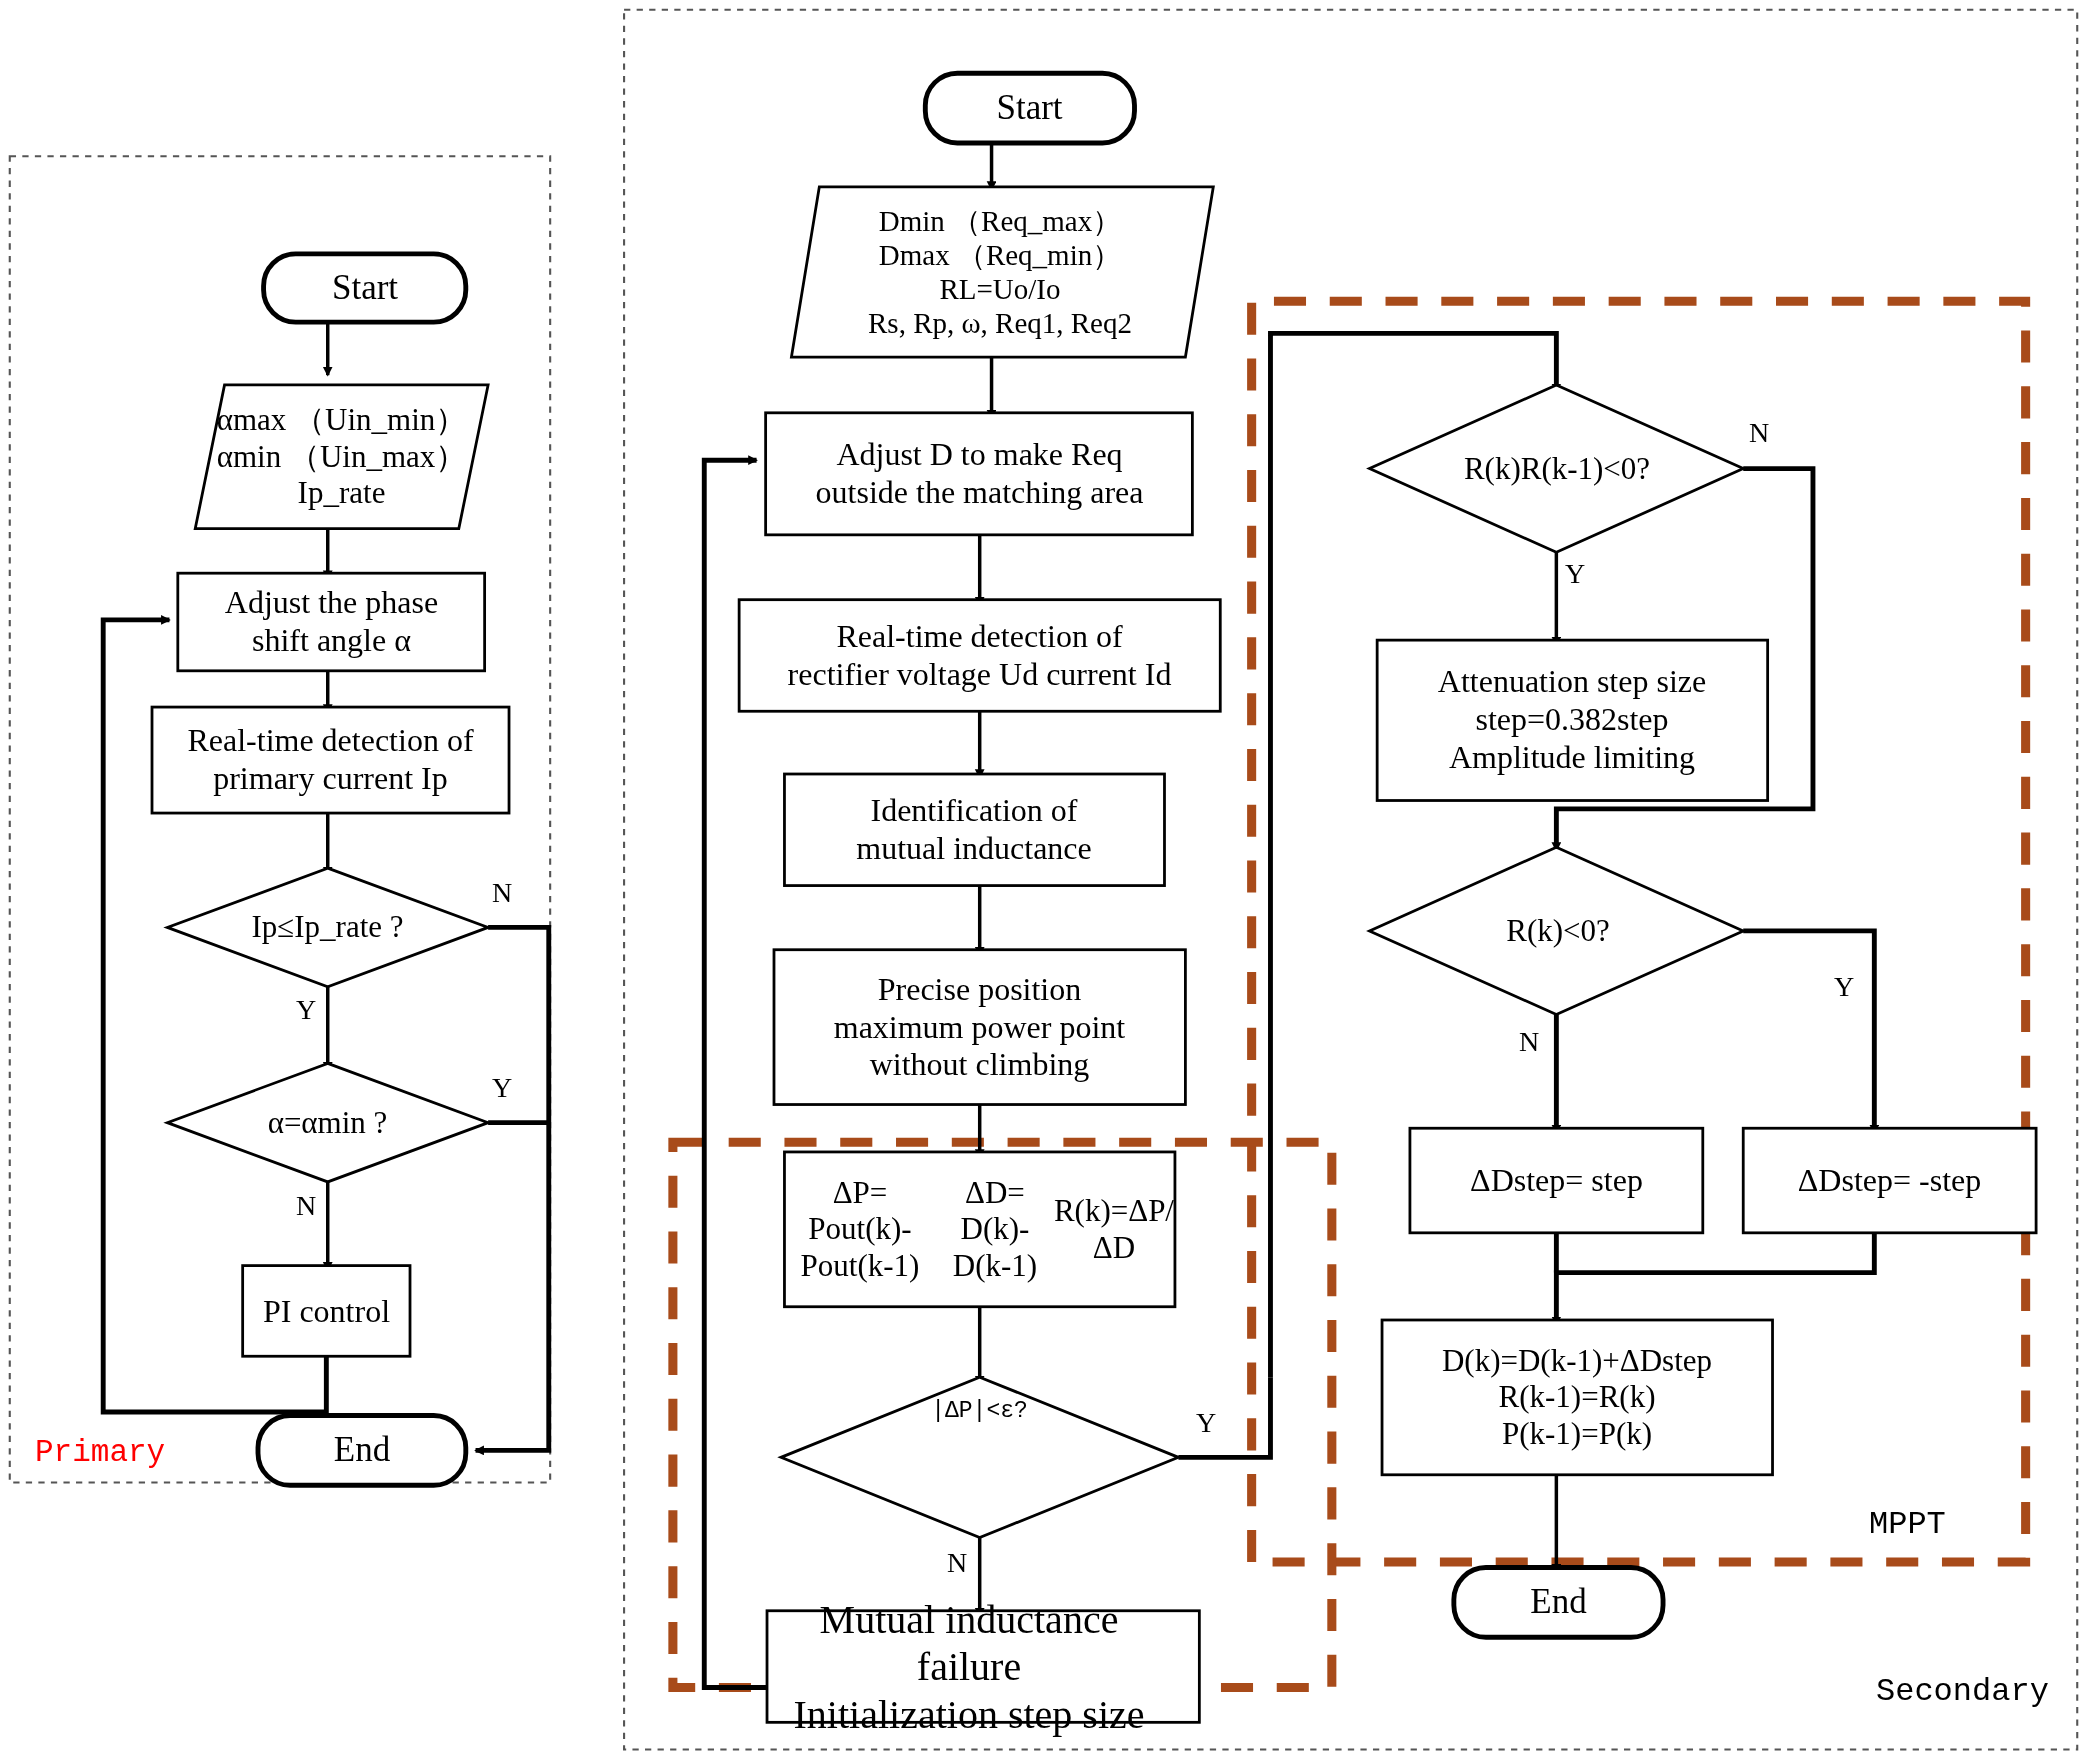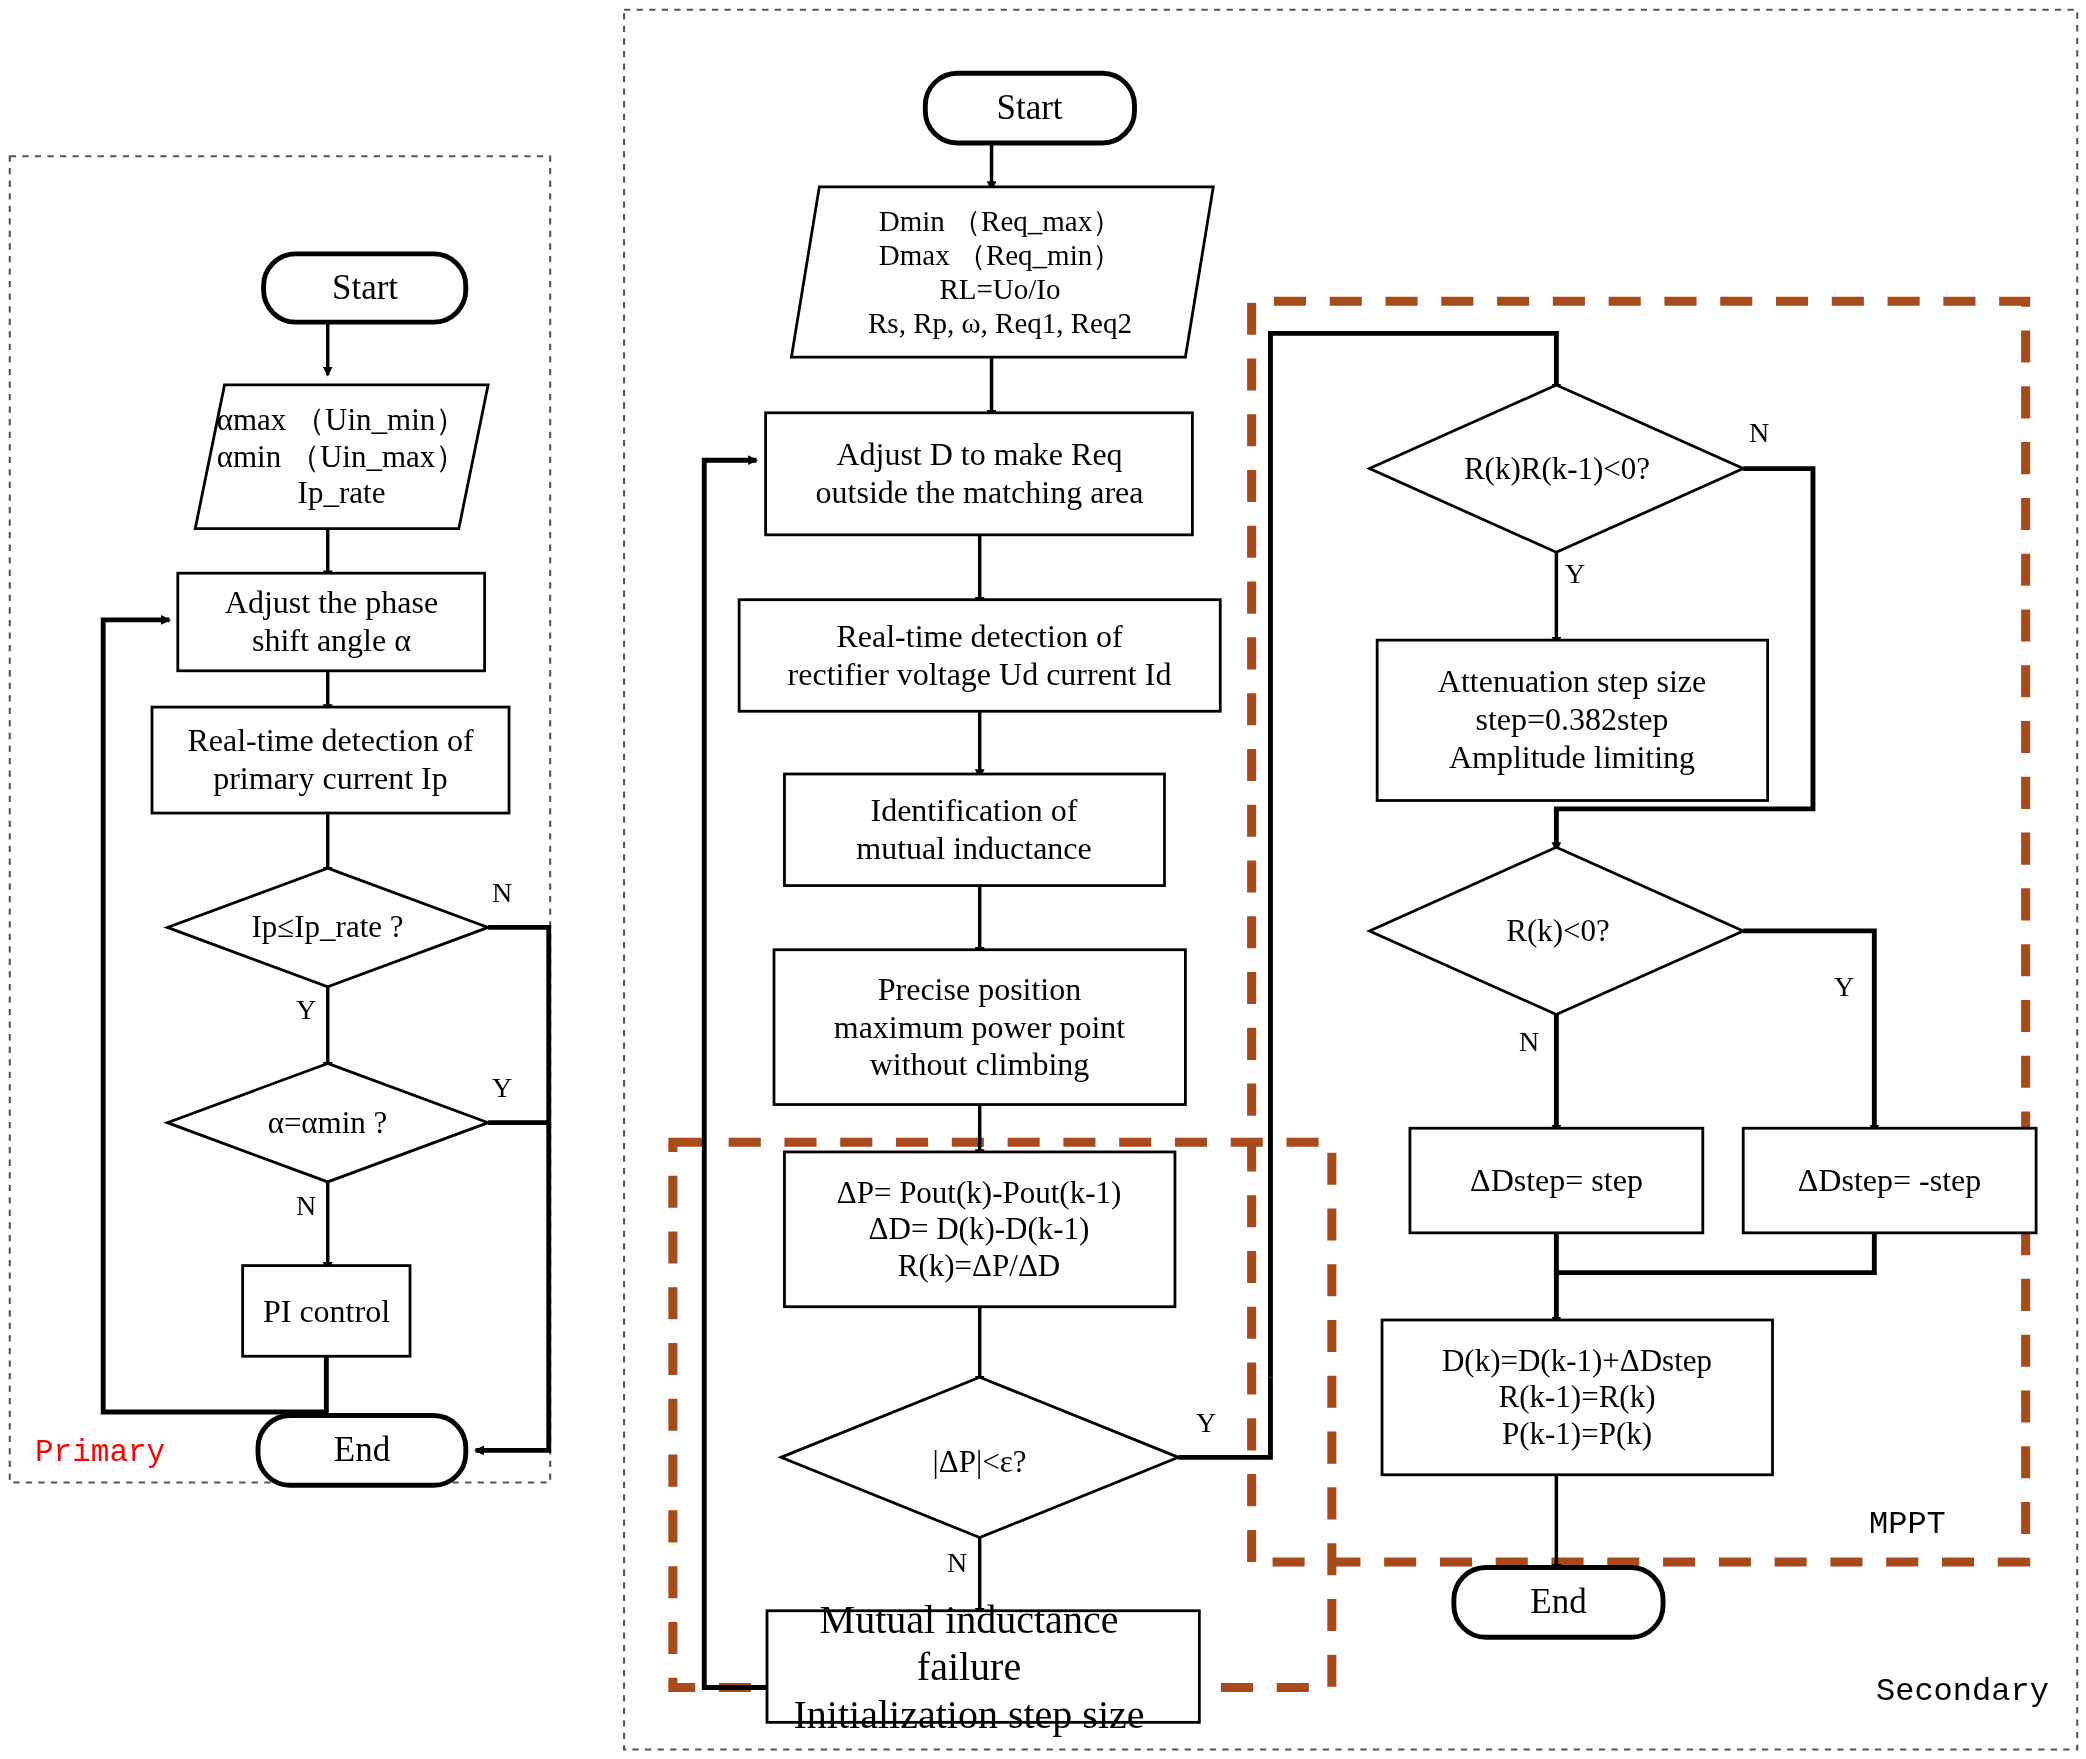--- a/index.html
+++ b/index.html
@@ -181,27 +181,27 @@
 <div class="nodeText" style="left:739px;top:600px;width:481px;height:112px;font-size:32px;">Real-time detection of
 rectifier voltage Ud current Id</div>
 
 <div class="nodeText" style="left:784px;top:774px;width:380px;height:112px;font-size:32px;">Identification of
 mutual inductance</div>
 
 <div class="nodeText" style="left:774px;top:950px;width:411px;height:155px;font-size:32px;">Precise position
 maximum power point
 without climbing</div>
 
-<div class="nodeText" style="left:784px;top:1152px;width:390px;height:155px;font-size:31px;flex-direction:column;">
+<div class="nodeText" style="left:784px;top:1152px;width:390px;height:155px;font-size:31px;">
   <span>ΔP= Pout(k)-Pout(k-1)</span>
   <span>ΔD= D(k)-D(k-1)</span>
   <span>R(k)=ΔP/ΔD</span>
 </div>
 
-<div class="nodeText" style="left:875px;top:1434px;width:209px;height:56px;font-size:31px;">|ΔP|&lt;ε?</div>
+<div class="nodeText" style="left:875px;top:1384px;width:209px;height:56px;font-size:23px;font-family:Liberation Mono, monospace;">|ΔP|&lt;ε?</div>
 <div class="lbl" style="left:1196px;top:1407px;">Y</div>
 <div class="lbl" style="left:947px;top:1547px;">N</div>
 
 <div class="nodeText" style="left:767px;top:1611px;width:404px;height:112px;font-size:40px;">Mutual inductance failure
 Initialization step size</div>
 
 <div class="zoneLabel" style="left:1876px;top:1673px;color:#000000;font-size:32px;">Secondary</div>
 
 <div class="nodeText" style="left:1402px;top:441px;width:310px;height:56px;font-size:31px;">R(k)R(k-1)&lt;0?</div>
 <div class="lbl" style="left:1749px;top:417px;">N</div>

